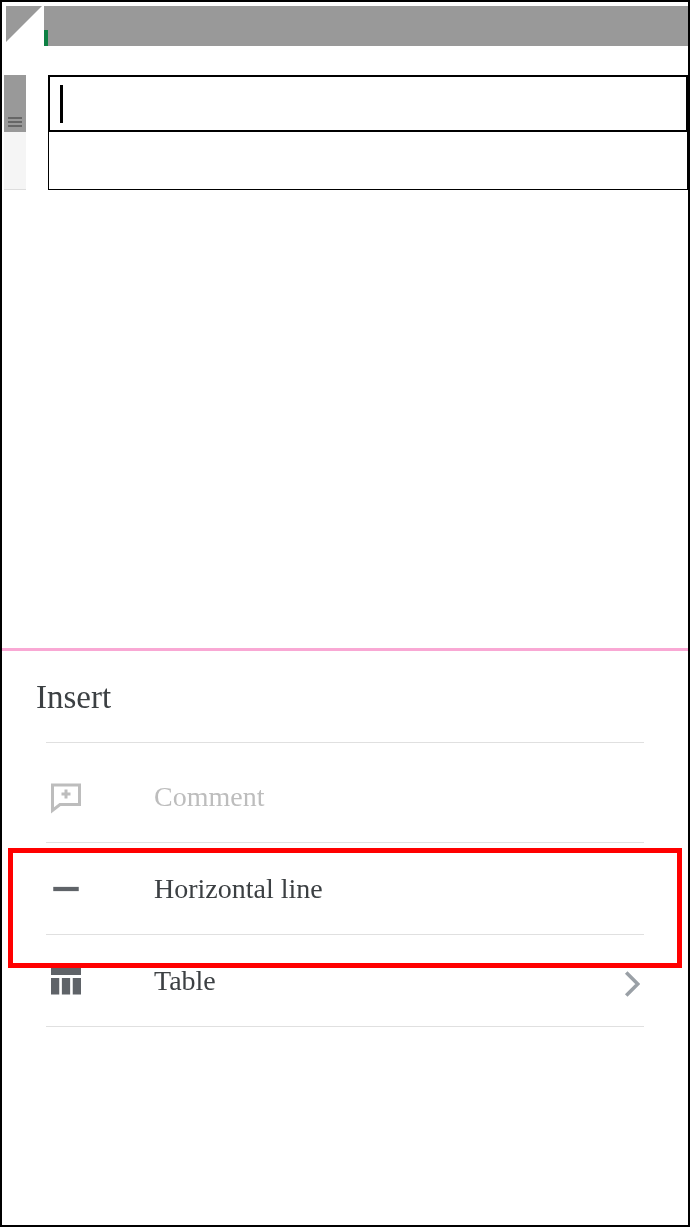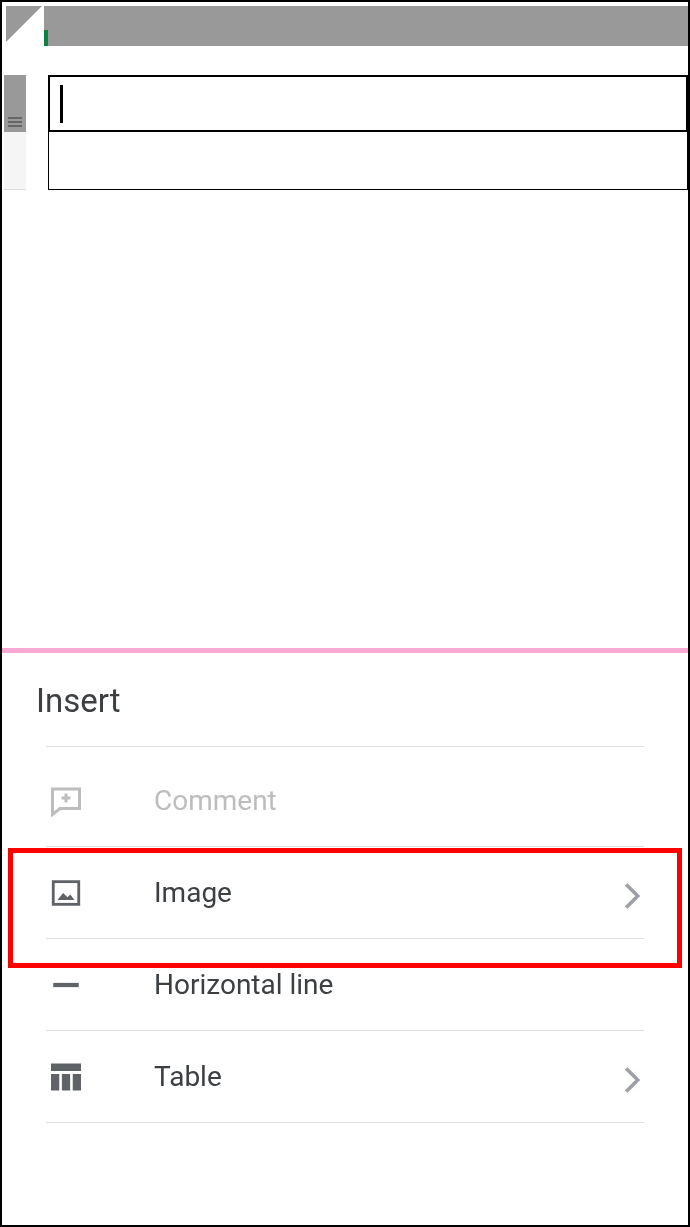--- a/index.html
+++ b/index.html
@@ -97,21 +97,22 @@
       border-top: none;
       background: #fff;
     }
     .bottom-sheet {
       position: absolute;
       top: 646px;
       left: 0;
       right: 0;
       bottom: 0;
       background: #fff;
-      border-top: 5px solid #f9a8d4;
+      border-top: 3px solid #f9a8d4;
+      font-family: Liberation Serif, serif;
     }
     .sheet-title {
       padding: 28px 34px 26px 34px;
       font-size: 33px;
       font-weight: 400;
       color: #3c4043;
     }
     .menu-items {
       padding: 0 44px;
     }
@@ -186,34 +187,20 @@
       <span class="icon-wrap">
         <svg width="36" height="36" viewBox="0 0 24 24" fill="none" stroke="#bdbdbd" stroke-width="2">
           <path d="M3 4h18v13H8l-5 4V4z"></path>
           <line x1="12" y1="7" x2="12" y2="13"></line>
           <line x1="9" y1="10" x2="15" y2="10"></line>
         </svg>
       </span>
       <span class="menu-label menu-label-disabled">Comment</span>
     </div>
 
-    <div class="menu-item menu-item-border">
-      <span class="icon-wrap">
-        <svg width="34" height="34" viewBox="0 0 24 24" fill="none" stroke="#5f6368" stroke-width="2">
-          <rect x="3" y="4" width="18" height="16"></rect>
-          <path d="M6 17l4-5 3 3 2-2 3 4H6z" fill="#5f6368" stroke="none"></path>
-        </svg>
-      </span>
-      <span class="menu-label">Image</span>
-      <span class="chevron">
-        <svg width="16" height="26" viewBox="0 0 10 18" fill="none" stroke="#9aa0a6" stroke-width="2.5">
-          <path d="M1 1l8 8-8 8"></path>
-        </svg>
-      </span>
-    </div>
 
     <div class="menu-item menu-item-border">
       <span class="icon-wrap">
         <svg width="34" height="34" viewBox="0 0 24 24" fill="none" stroke="#5f6368" stroke-width="3">
           <line x1="3" y1="12" x2="21" y2="12"></line>
         </svg>
       </span>
       <span class="menu-label">Horizontal line</span>
     </div>
 

